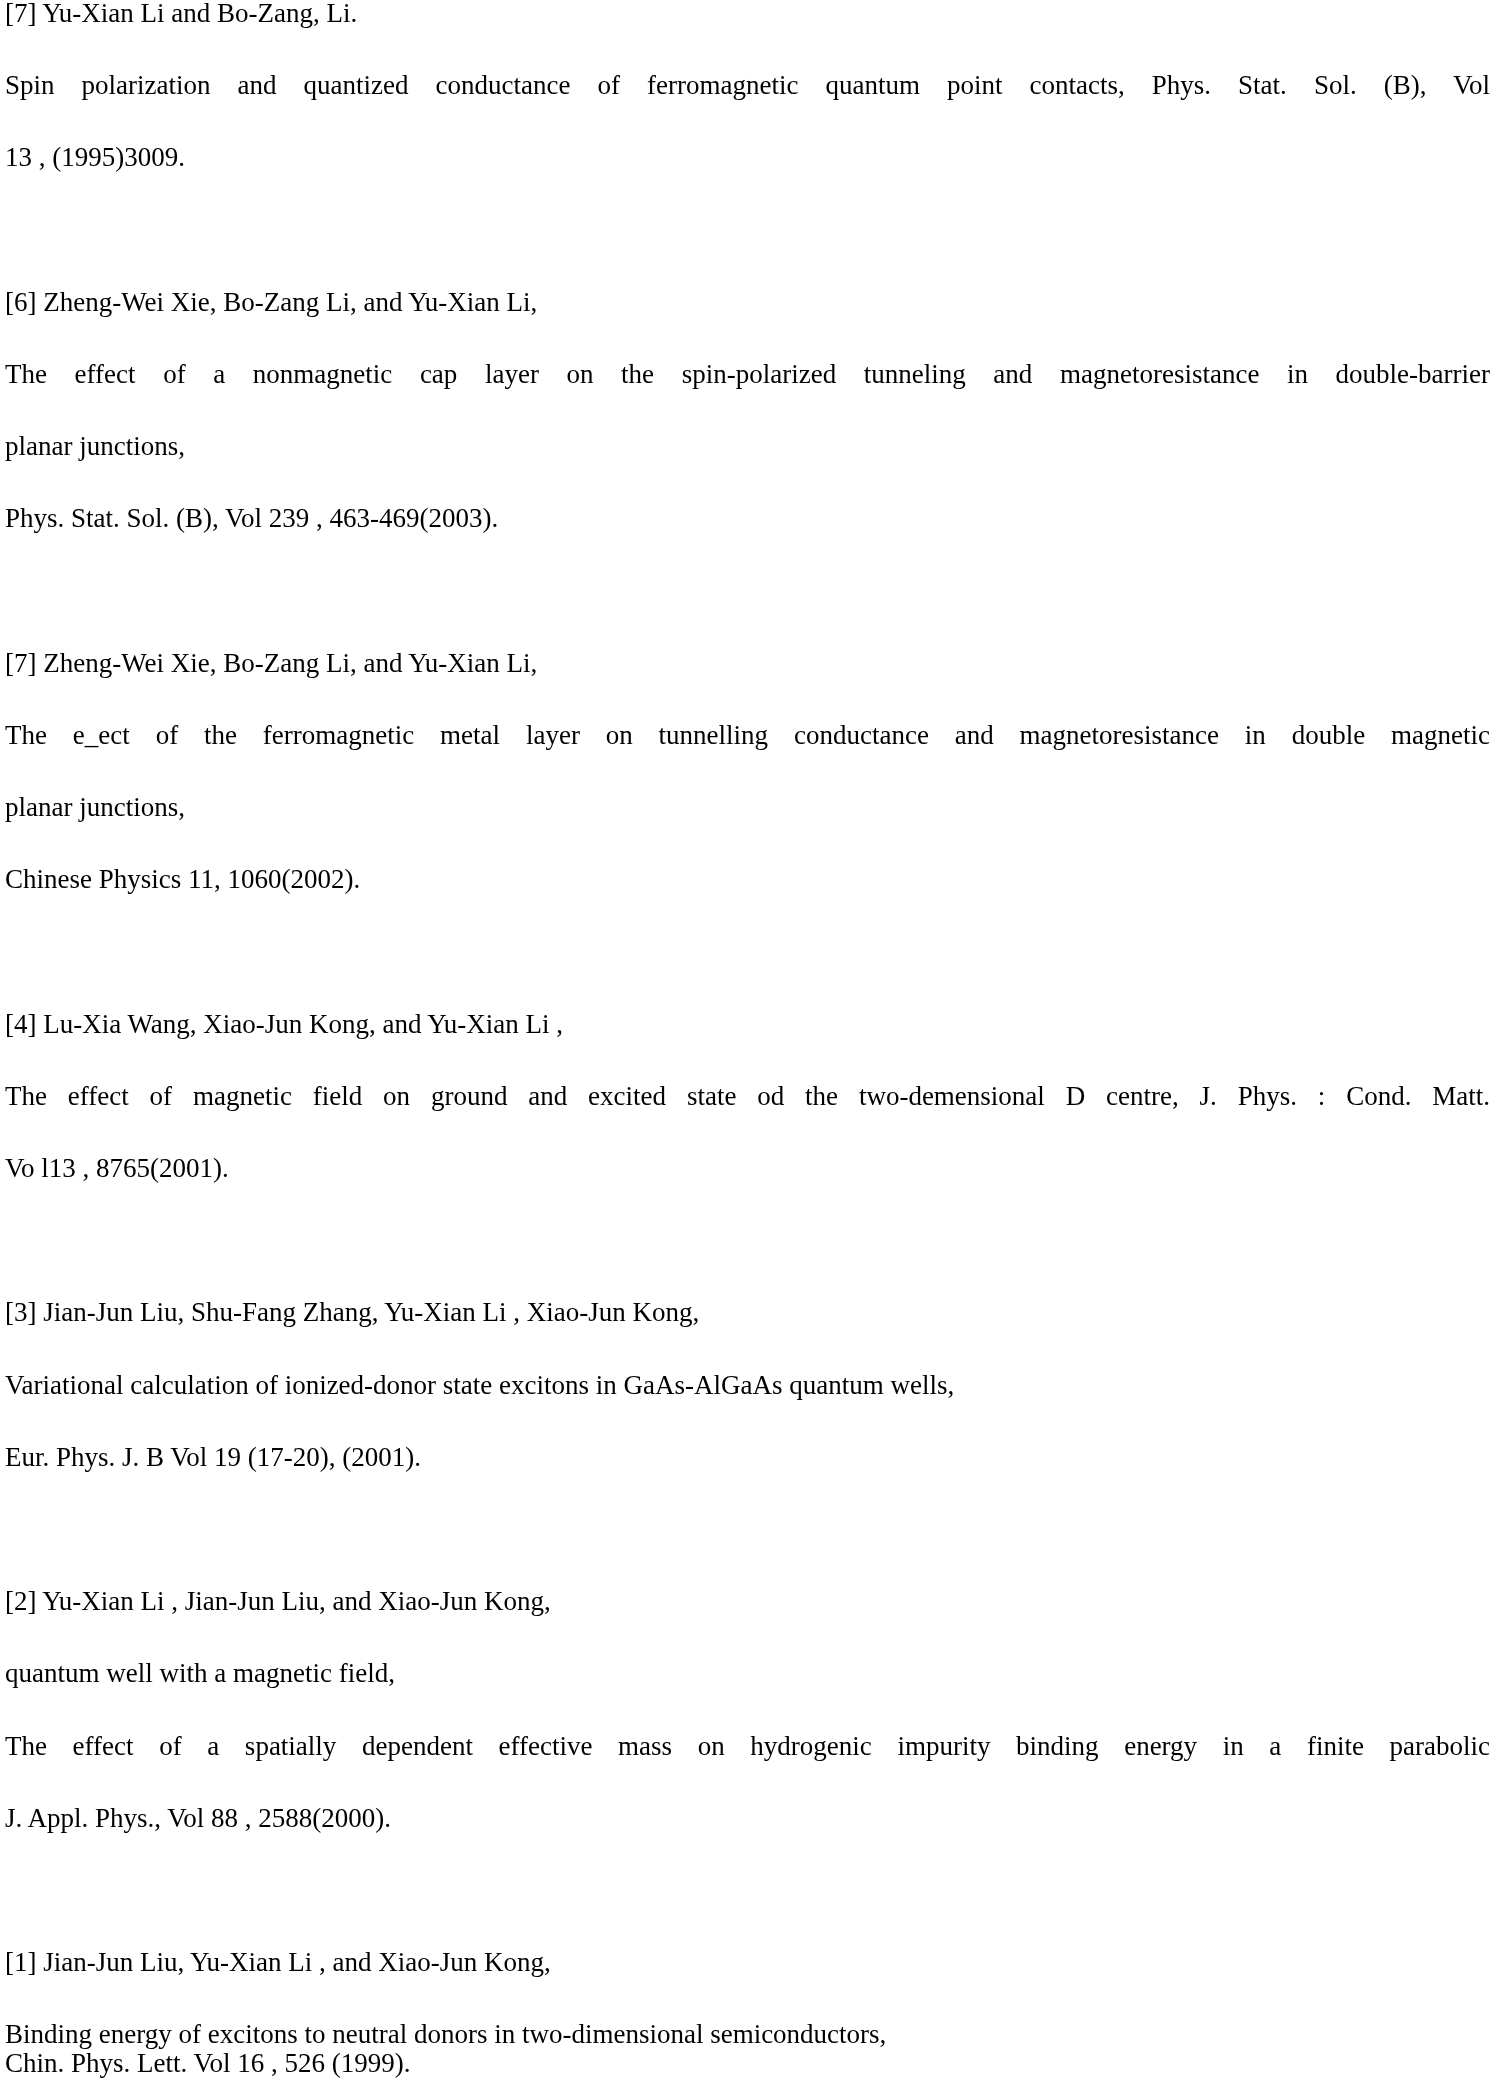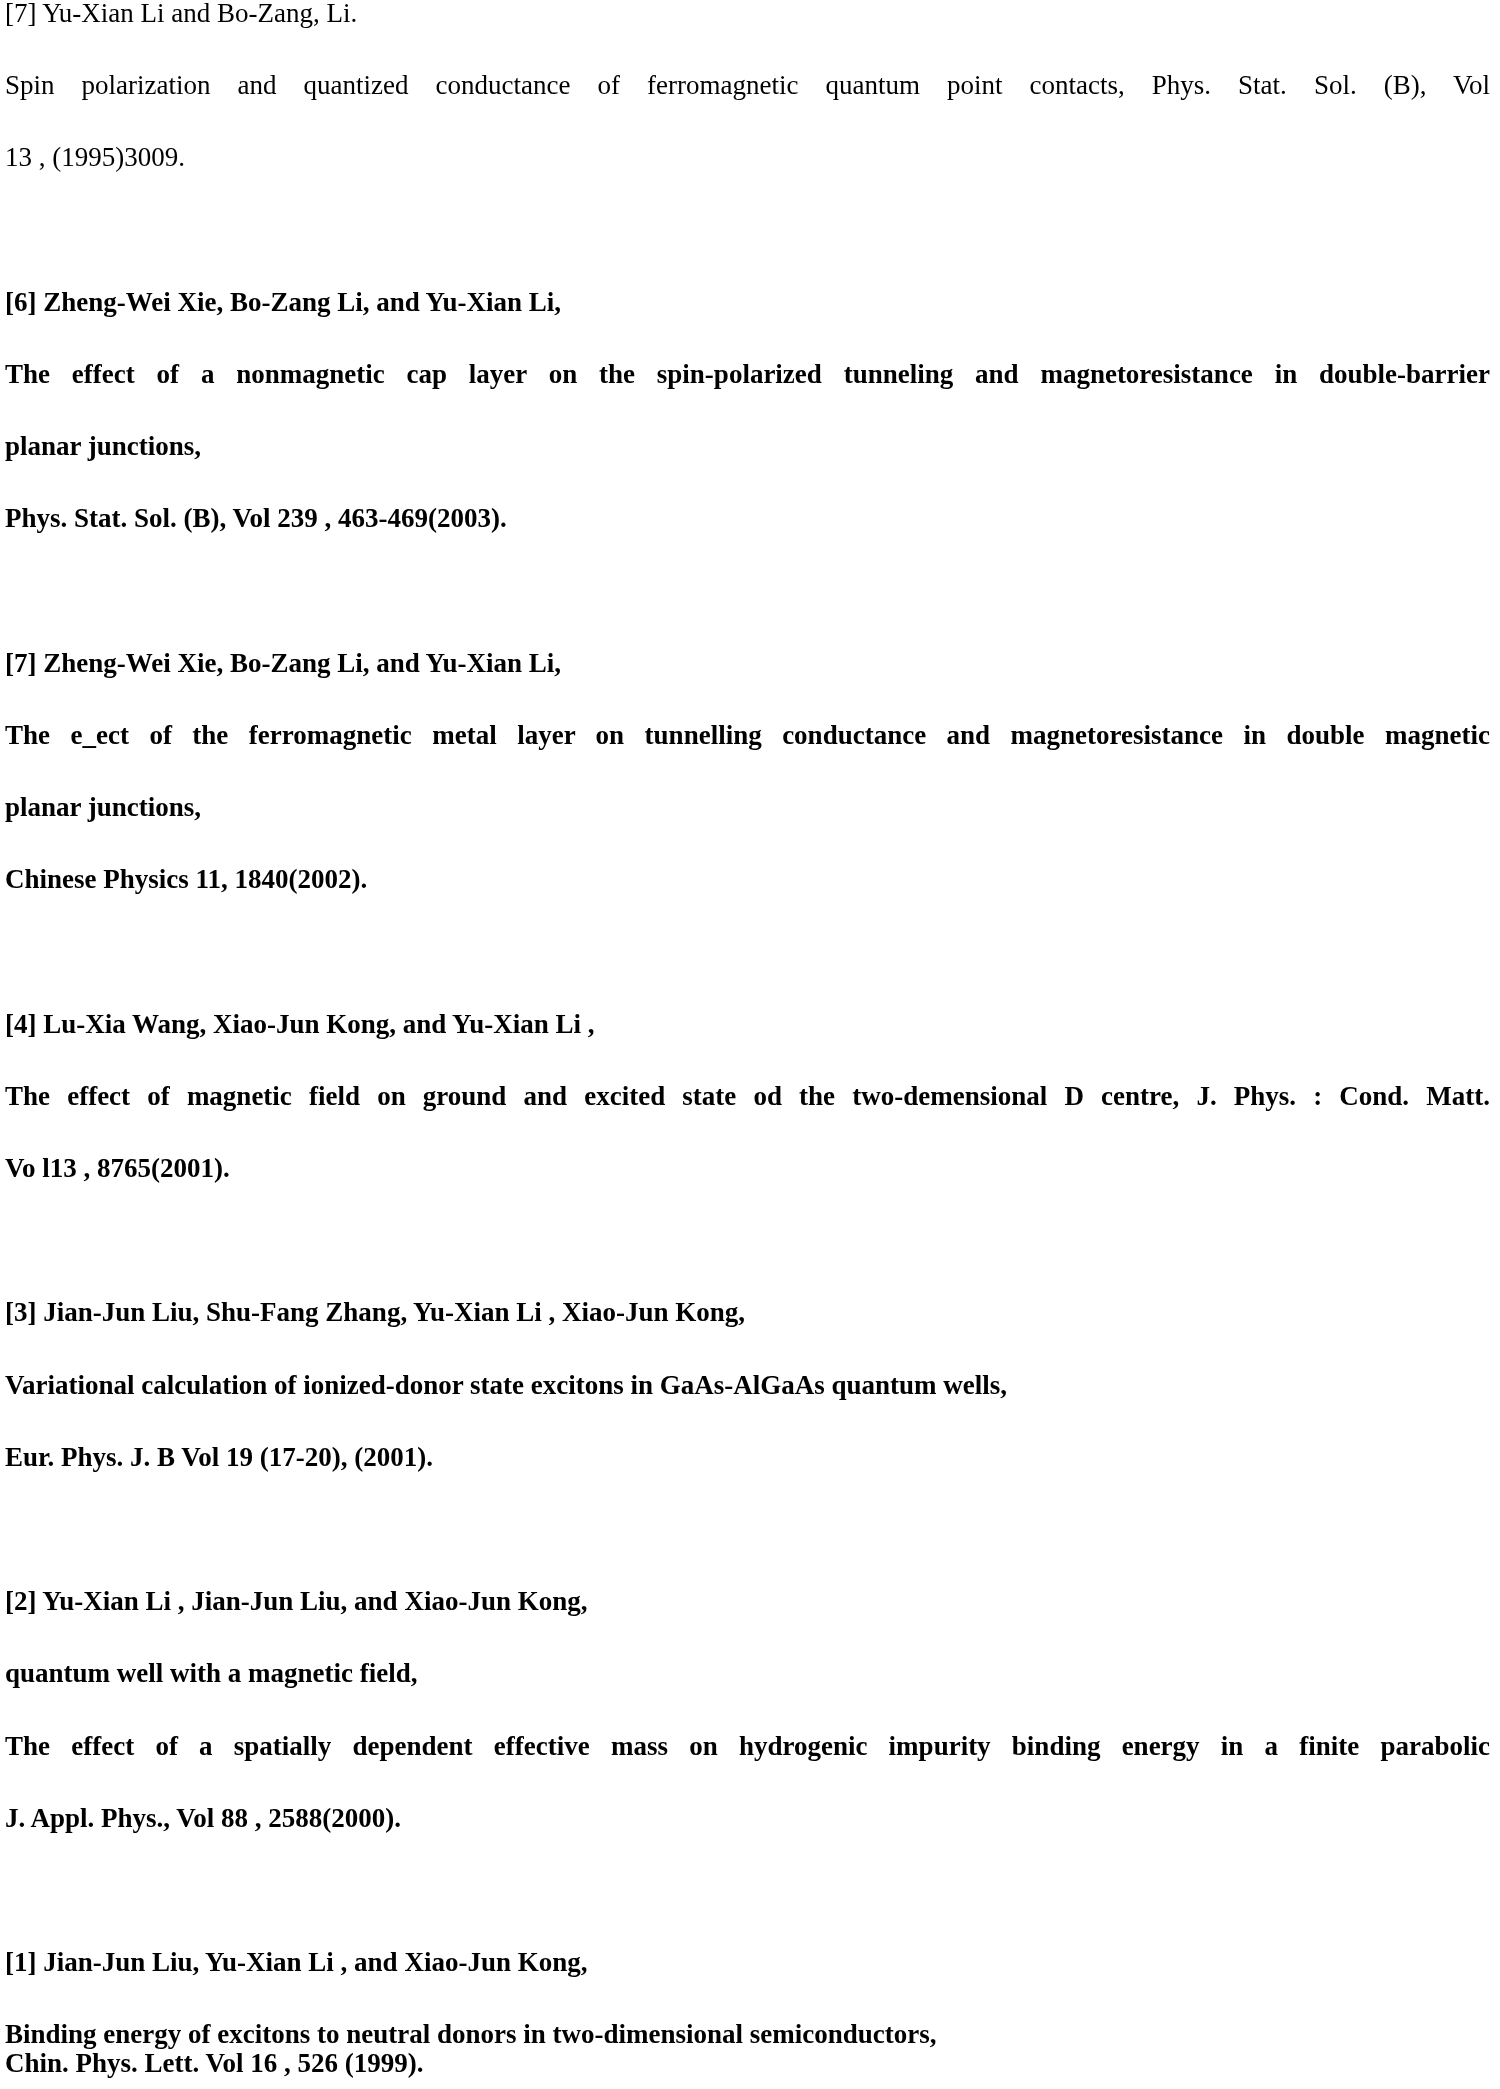--- a/index.html
+++ b/index.html
@@ -21,21 +21,21 @@
     height: 72.2px;
     line-height: 72.2px;
     overflow: hidden;
     white-space: nowrap;
   }
   .line.j {
     white-space: normal;
     text-align: justify;
     text-align-last: justify;
   }
-  .ref + .ref { margin-top: 72.2px; font-weight: bold; }
+  .ref + .ref { margin-top: 72.2px; }
   .ref:last-child .line:last-child { margin-top: -43px; }
 </style>
 </head>
 <body style="background: rgb(255, 255, 255);">
 
 <div class="page" style="color: rgb(0, 0, 0);">
     <div class="ref">
       <div class="line">[7] Yu-Xian Li and Bo-Zang, Li.</div>
       <div class="line j">Spin polarization and quantized conductance of ferromagnetic quantum point contacts, Phys. Stat. Sol. (B), Vol</div>
       <div class="line">13 , (1995)3009.</div>
@@ -43,21 +43,21 @@
     <div class="ref">
       <div class="line">[6] Zheng-Wei Xie, Bo-Zang Li, and Yu-Xian Li,</div>
       <div class="line j">The effect of a nonmagnetic cap layer on the spin-polarized tunneling and magnetoresistance in double-barrier</div>
       <div class="line">planar junctions,</div>
       <div class="line">Phys. Stat. Sol. (B), Vol 239 , 463-469(2003).</div>
     </div>
     <div class="ref">
       <div class="line">[7] Zheng-Wei Xie, Bo-Zang Li, and Yu-Xian Li,</div>
       <div class="line j">The e_ect of the ferromagnetic metal layer on tunnelling conductance and magnetoresistance in double magnetic</div>
       <div class="line">planar junctions,</div>
-      <div class="line">Chinese Physics 11, 1840(2002).</div>
+      <div class="line">Chinese Physics 11, 1060(2002).</div>
     </div>
     <div class="ref">
       <div class="line">[4] Lu-Xia Wang, Xiao-Jun Kong, and Yu-Xian Li ,</div>
       <div class="line j">The effect of magnetic field on ground and excited state od the two-demensional D centre, J. Phys. : Cond. Matt.</div>
       <div class="line">Vo l13 , 8765(2001).</div>
     </div>
     <div class="ref">
       <div class="line">[3] Jian-Jun Liu, Shu-Fang Zhang, Yu-Xian Li , Xiao-Jun Kong,</div>
       <div class="line">Variational calculation of ionized-donor state excitons in GaAs-AlGaAs quantum wells,</div>
       <div class="line">Eur. Phys. J. B Vol 19 (17-20), (2001).</div>

